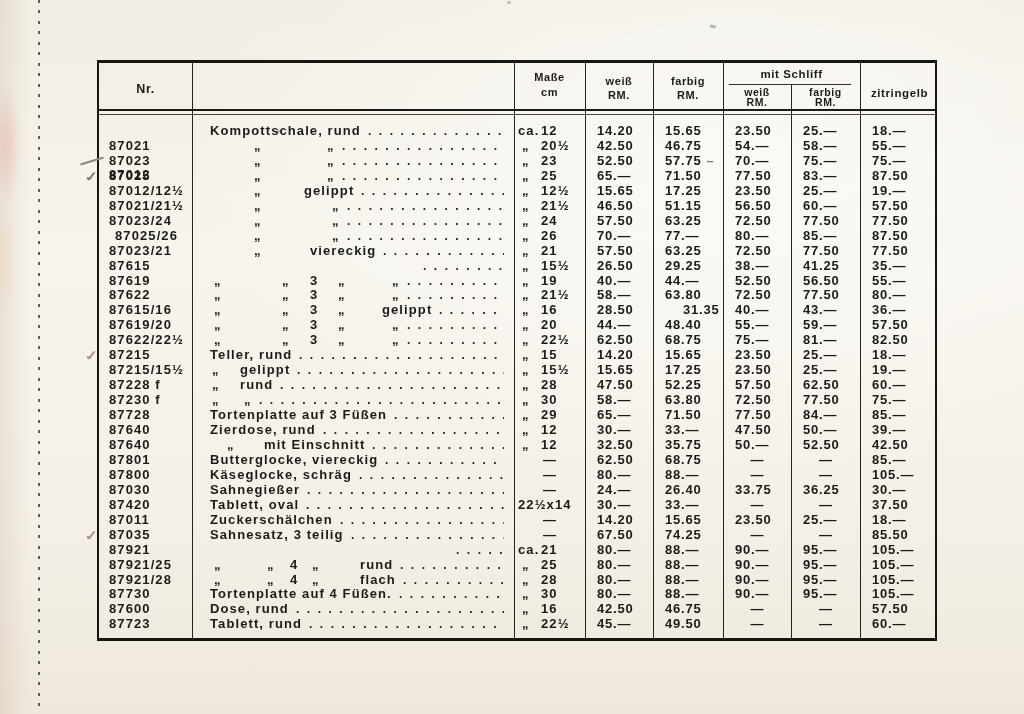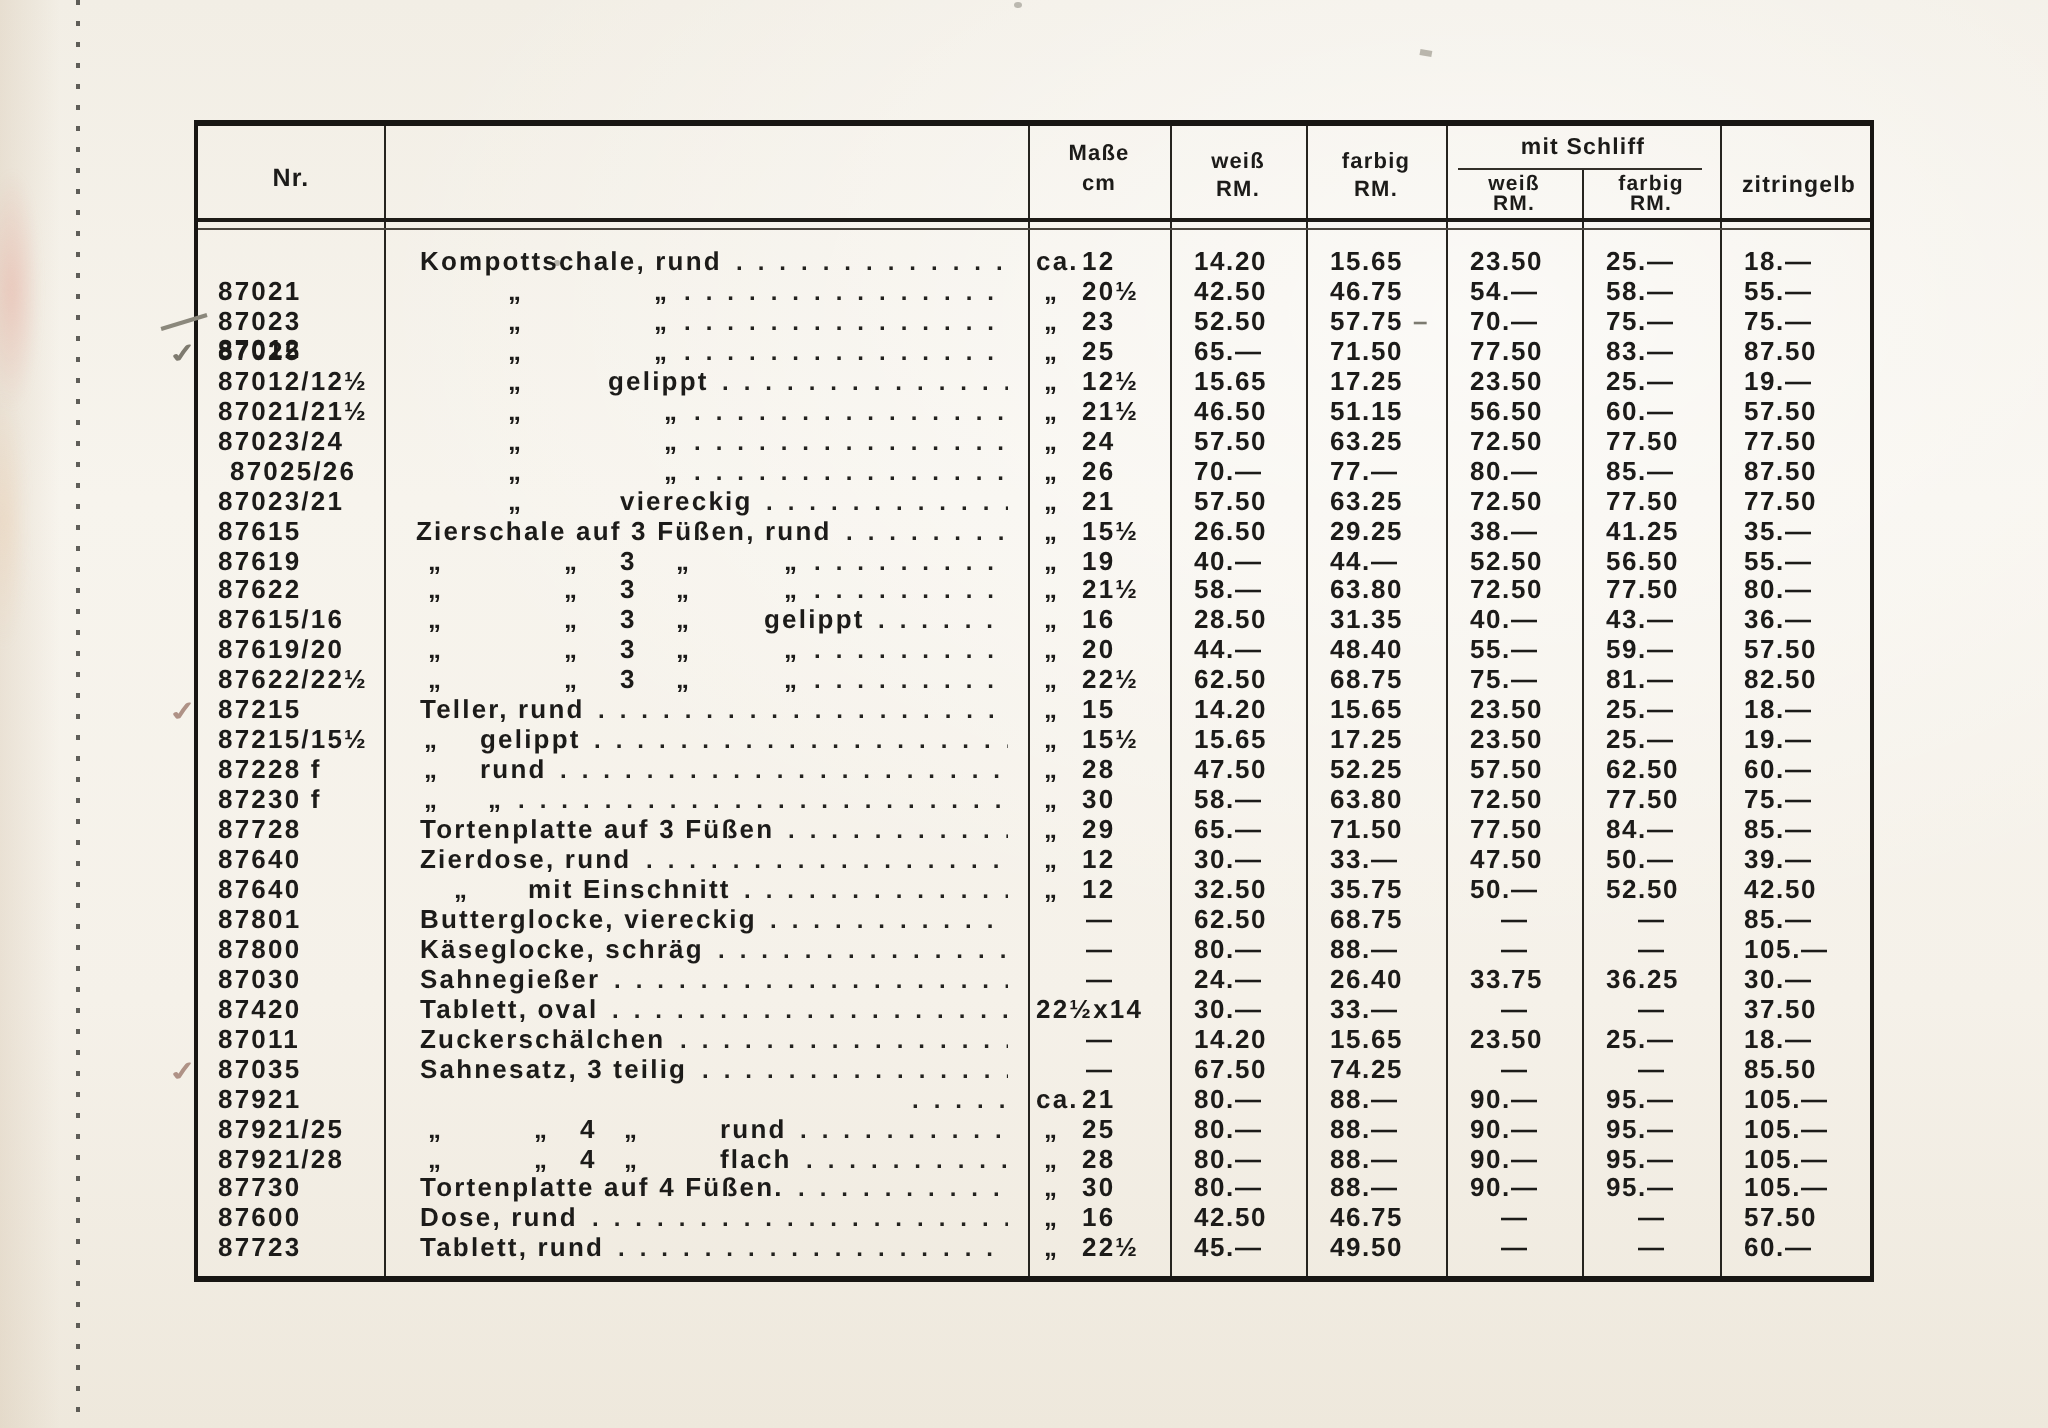--- a/index.html
+++ b/index.html
@@ -227,21 +227,20 @@
           <span class="c" style="left: 423px;">„</span>
           <span class="c" style="left: 442px;">21</span>
           <span class="c price" style="left: 498px;">57.50</span>
           <span class="c price" style="left: 566px;">63.25</span>
           <span class="c price" style="left: 636px;">72.50</span>
           <span class="c price" style="left: 704px;">77.50</span>
           <span class="c price" style="left: 773px;">77.50</span>
         </div>
         <div class="row" style="top: 195.55px;">
           <span class="c" style="left: 10px;">87615</span>
-          <span class="c" style="left: 109px;">Zierschale auf 3 Füßen, rund</span>
           <span class="leader" style="left: 324px; width: 81px;">.............................................</span>
           <span class="c" style="left: 423px;">„</span>
           <span class="c" style="left: 442px;">15½</span>
           <span class="c price" style="left: 498px;">26.50</span>
           <span class="c price" style="left: 566px;">29.25</span>
           <span class="c price" style="left: 636px;">38.—</span>
           <span class="c price" style="left: 704px;">41.25</span>
           <span class="c price" style="left: 773px;">35.—</span>
         </div>
         <div class="row" style="top: 210.5px;">
@@ -280,21 +279,21 @@
           <span class="c" style="left: 10px;">87615/16</span>
           <span class="c" style="left: 115px;">„</span>
           <span class="c" style="left: 183px;">„</span>
           <span class="c" style="left: 211px;">3</span>
           <span class="c" style="left: 239px;">„</span>
           <span class="c" style="left: 283px;">gelippt</span>
           <span class="leader" style="left: 340px; width: 65px;">.............................................</span>
           <span class="c" style="left: 423px;">„</span>
           <span class="c" style="left: 442px;">16</span>
           <span class="c price" style="left: 498px;">28.50</span>
-          <span class="c price" style="left: 566px;">31.35</span>
+          <span class="c price" style="left: 584px;">31.35</span>
           <span class="c price" style="left: 636px;">40.—</span>
           <span class="c price" style="left: 704px;">43.—</span>
           <span class="c price" style="left: 773px;">36.—</span>
         </div>
         <div class="row" style="top: 255.35px;">
           <span class="c" style="left: 10px;">87619/20</span>
           <span class="c" style="left: 115px;">„</span>
           <span class="c" style="left: 183px;">„</span>
           <span class="c" style="left: 211px;">3</span>
           <span class="c" style="left: 239px;">„</span>

